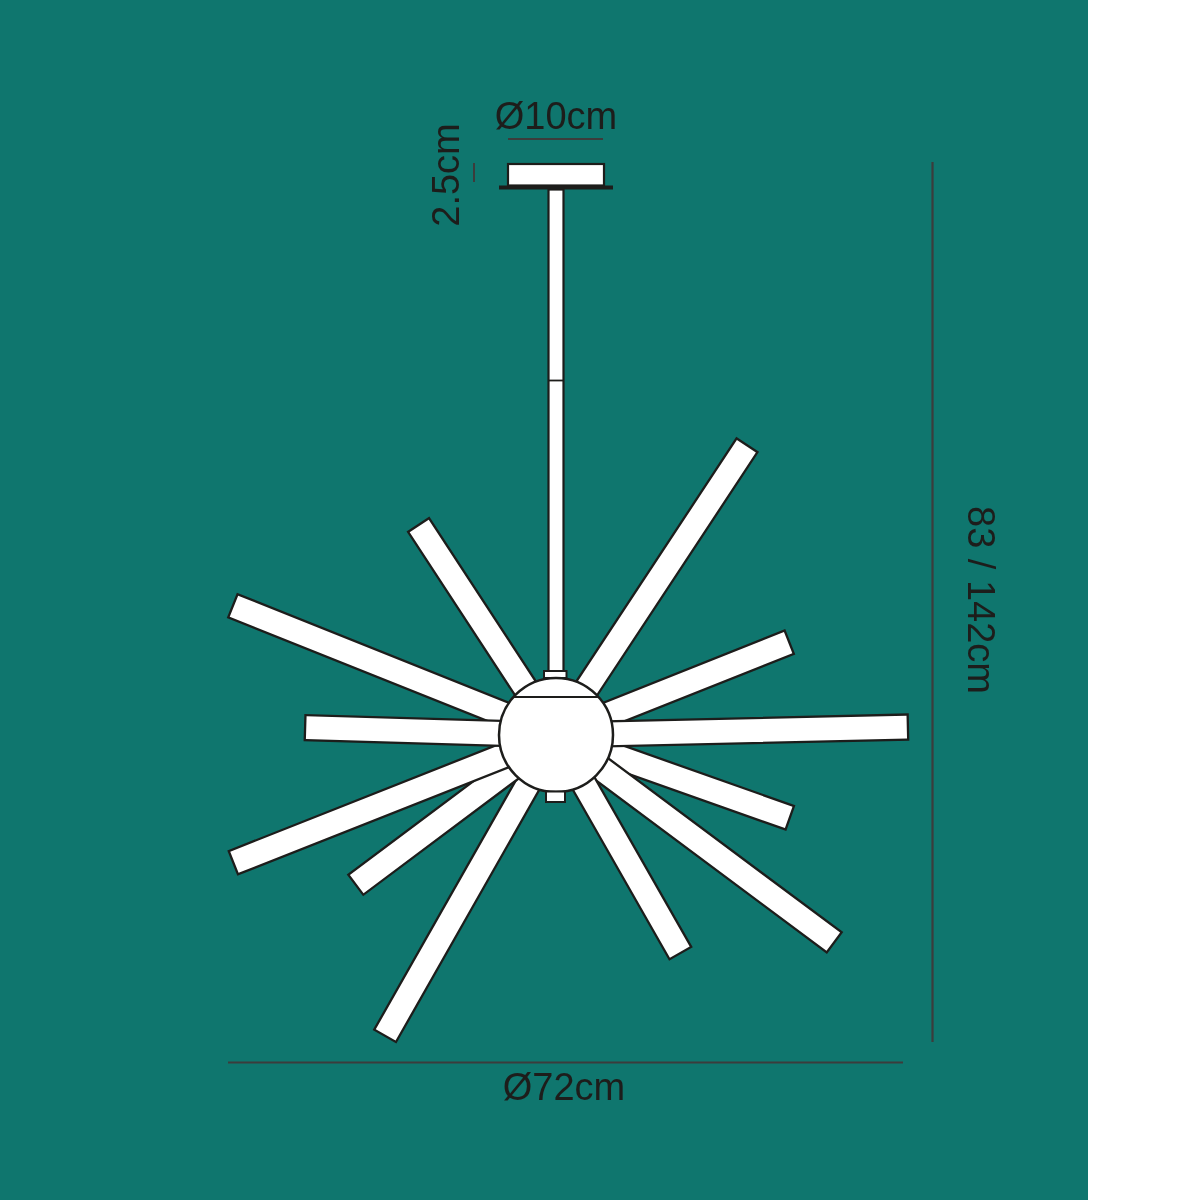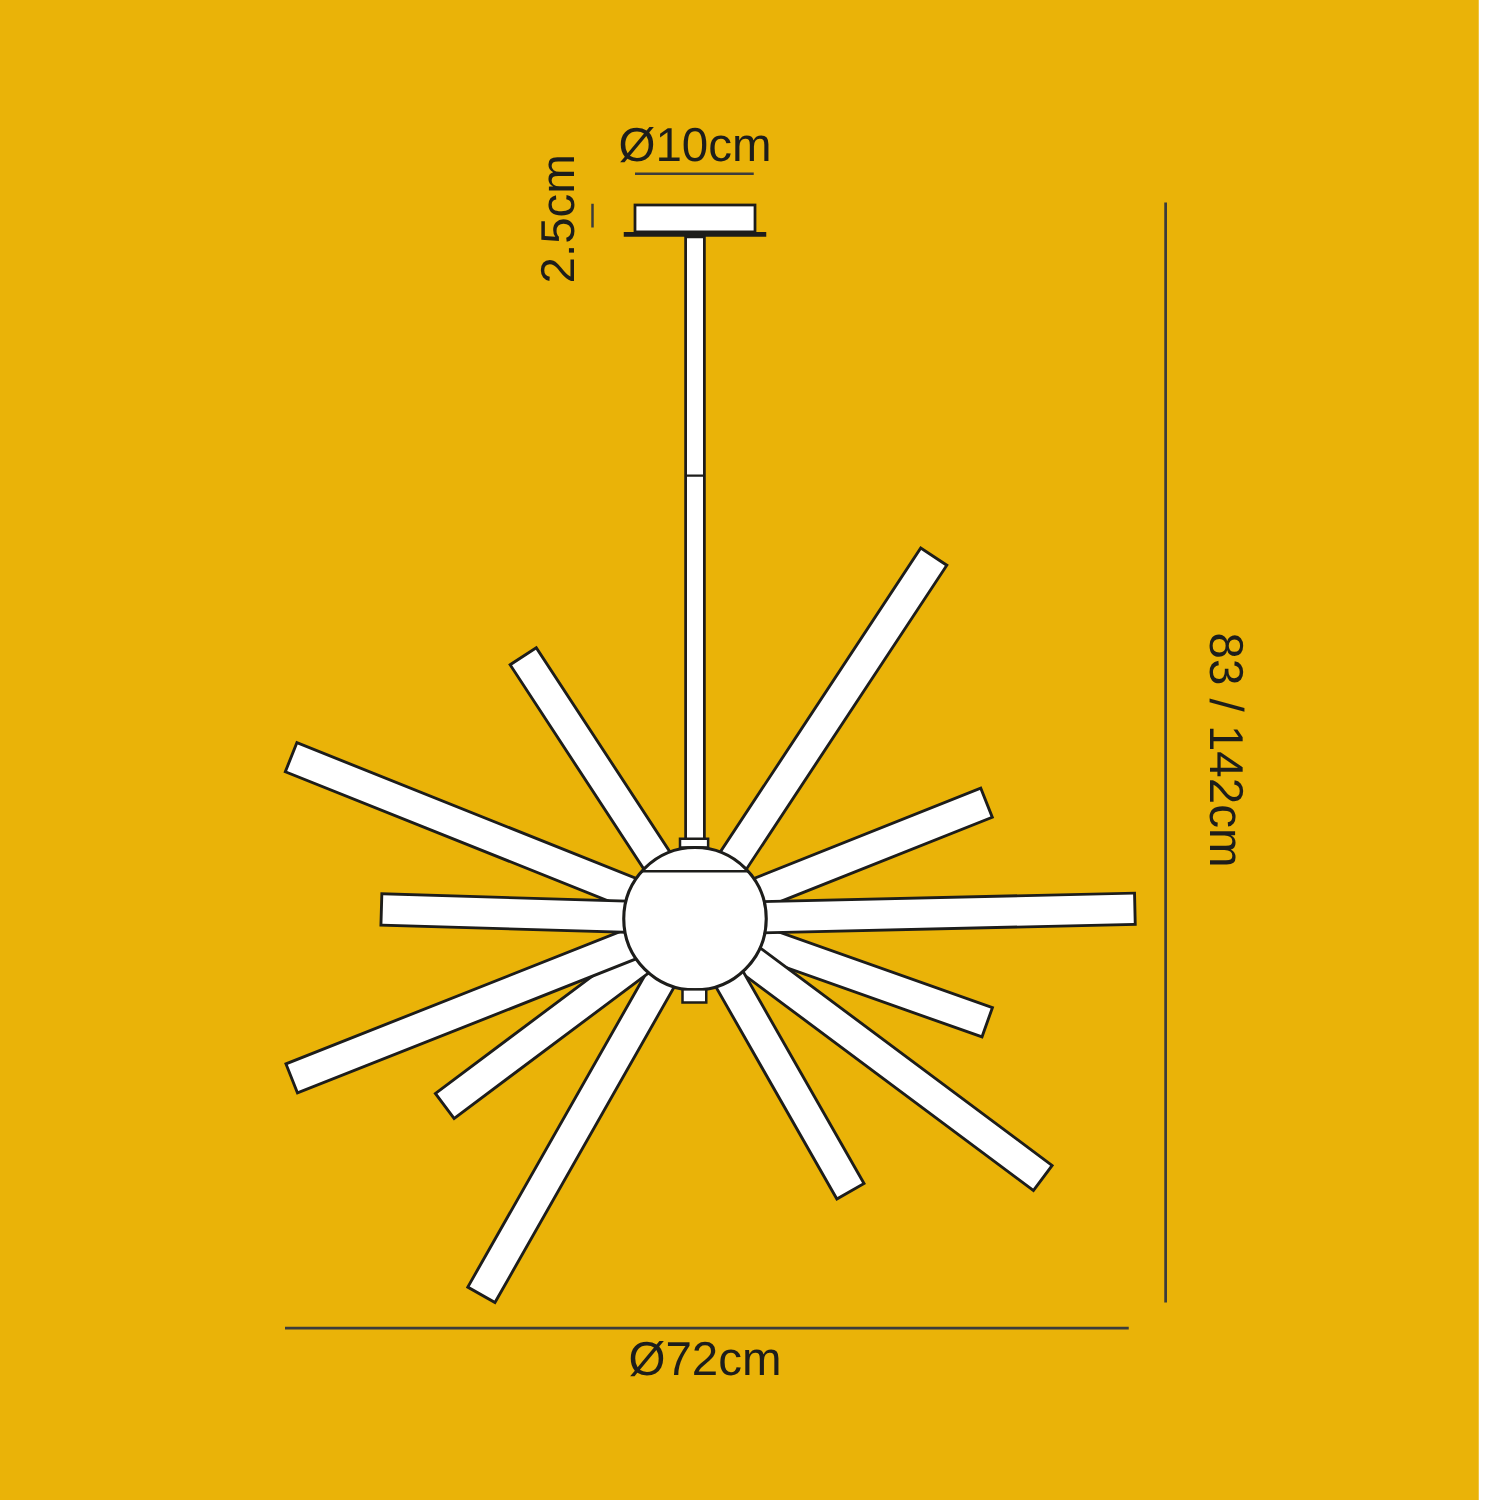--- a/index.html
+++ b/index.html
@@ -1,19 +1,19 @@
 <!DOCTYPE html>
 <html><head>
 <meta charset="utf-8">
 <style>
   html,body{margin:0;padding:0;background:#ffffff;}
   .page{
     position:relative;
-    width:1183px;height:1200px;
-    background:#eab308;
+    width:1088px;height:1200px;
+    background:#0f766e;
     font-family:"Liberation Sans", sans-serif;
     overflow:hidden;
   }
   svg{display:block;}
   text{
     font-family:"Liberation Sans", sans-serif;
     font-size:38px;
     fill:#1d1d1b;
   }
 </style>

